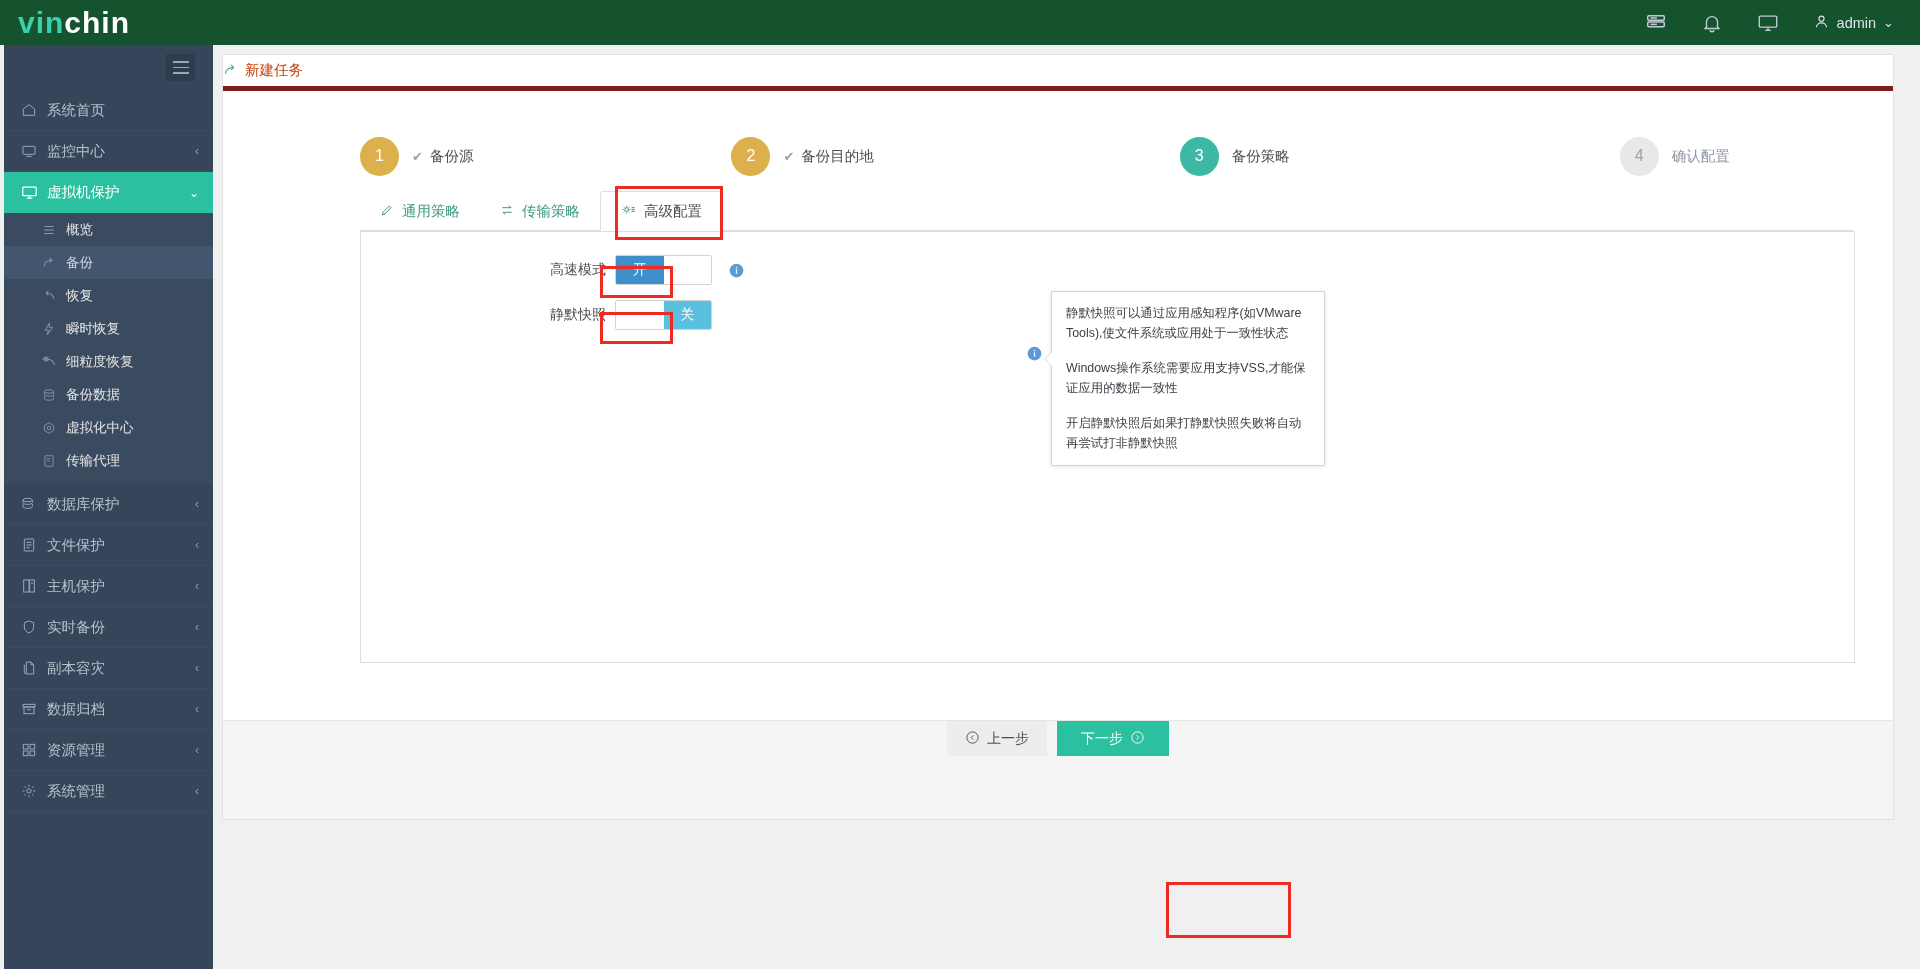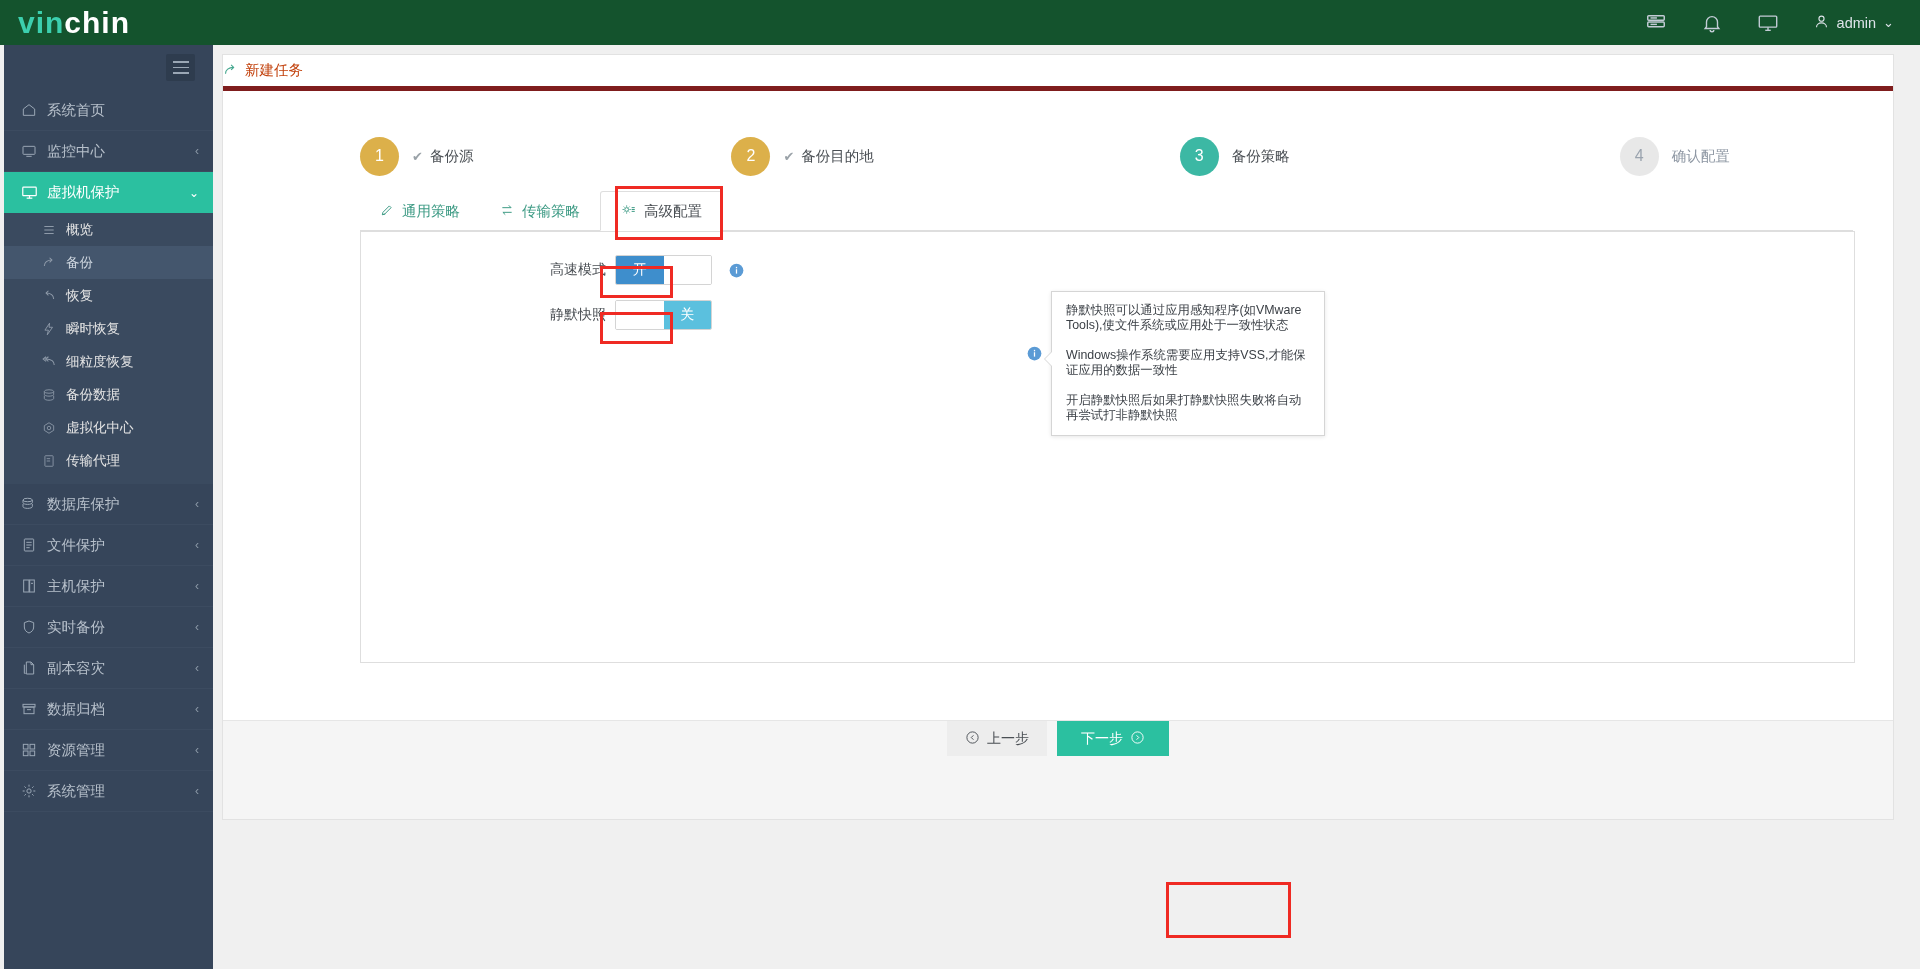--- a/index.html
+++ b/index.html
@@ -137,21 +137,21 @@
   .switch.off .half.l { background:#ffffff; }
   .switch.off .half.r { background:#5bc0de; color:#ffffff; }
 
   .info-dot { margin-left: 17px; display:flex; align-items:center; }
 
   
   .tooltip {
     position: absolute; left: 510px; top: -7px;
     width: 274px; background:#ffffff; border:1px solid #d5d5d5;
     padding: 11px 14px 12px 14px;
-    font-size: 12.4px; line-height: 15px; color:#3a3f45;
+    font-size: 12.4px; line-height: 20px; color:#3a3f45;
     box-shadow: 0 1px 4px rgba(0,0,0,0.10);
   }
   .tooltip p { margin-bottom: 15px; }
   .tooltip p:last-child { margin-bottom:0; }
   .tt-arrow {
     position:absolute; left:-7px; top: 60px;
     width:0;height:0;
     border-top:7px solid transparent; border-bottom:7px solid transparent;
     border-right:7px solid #ffffff;
   }

